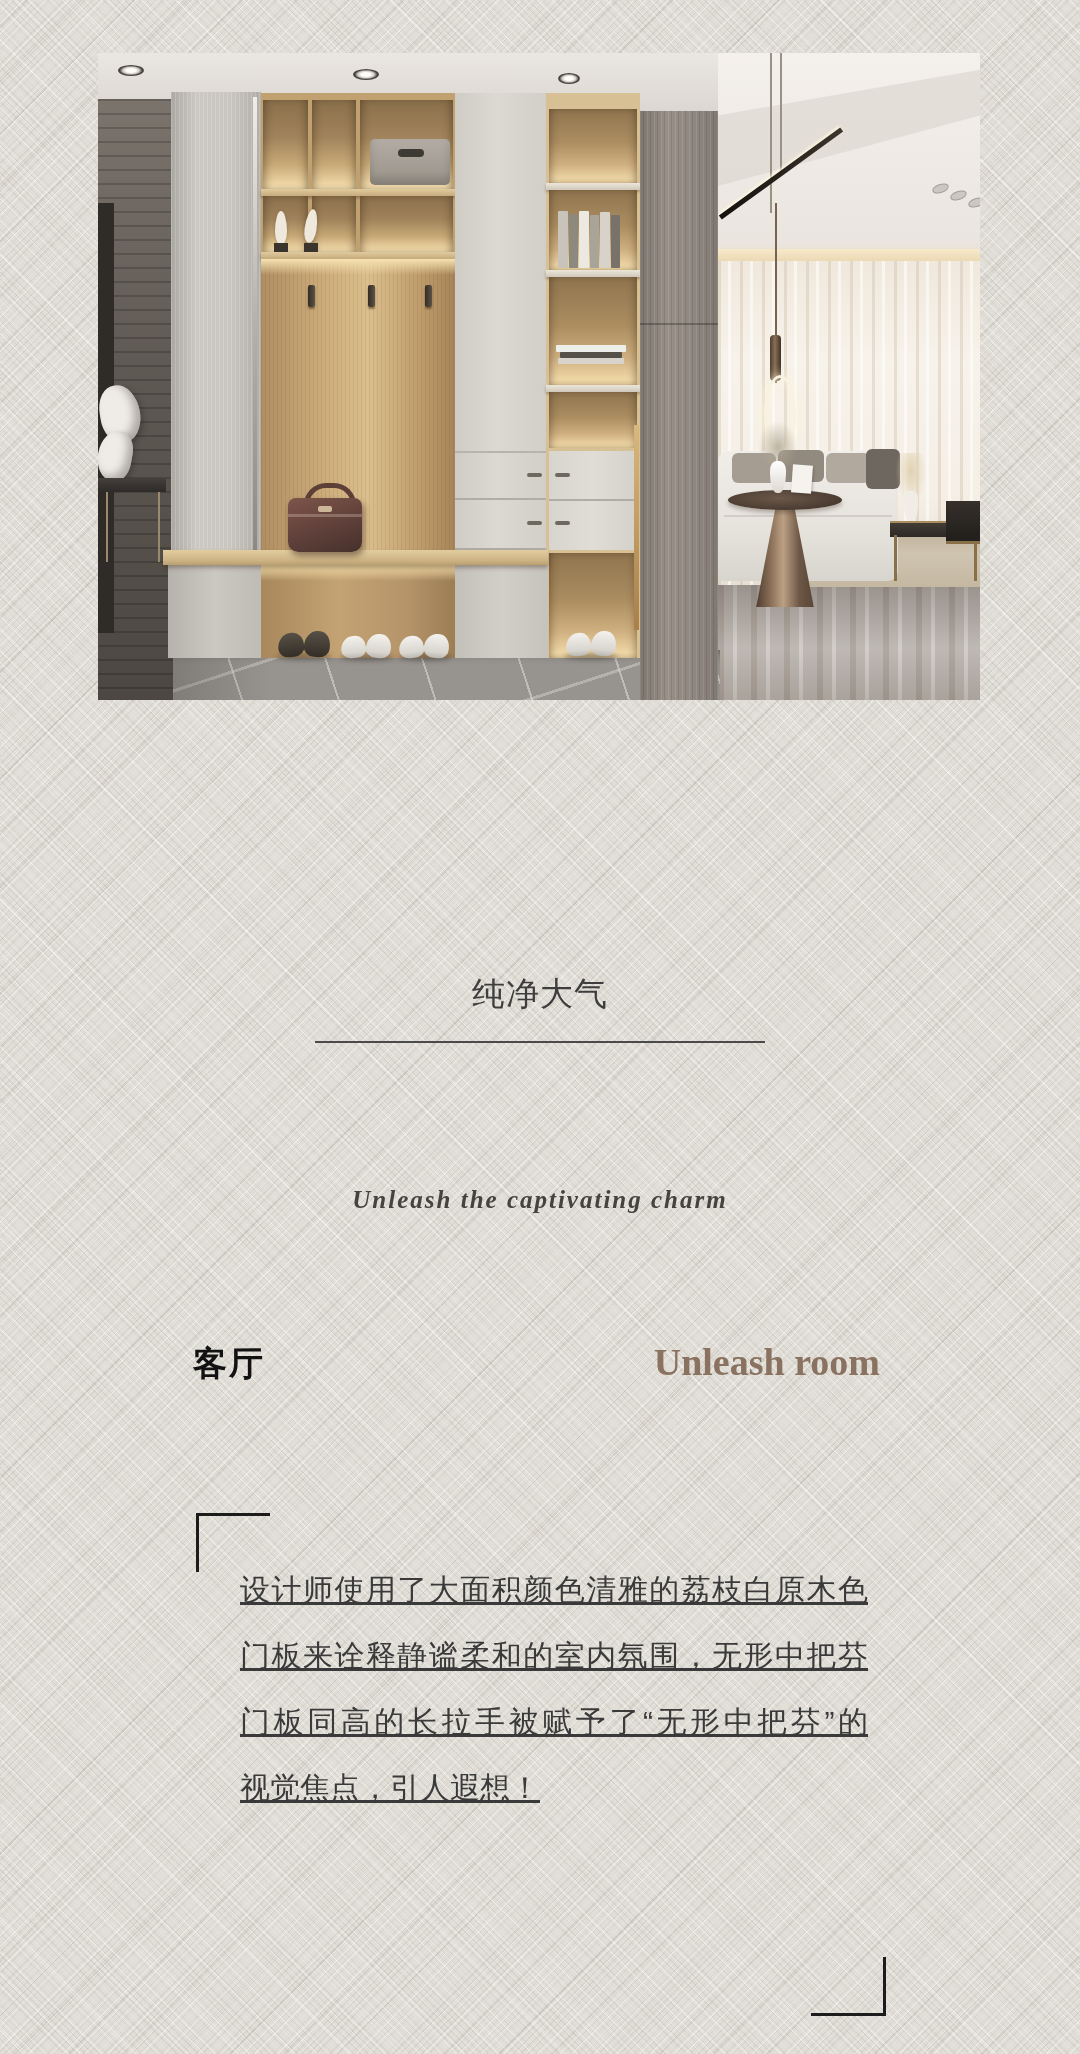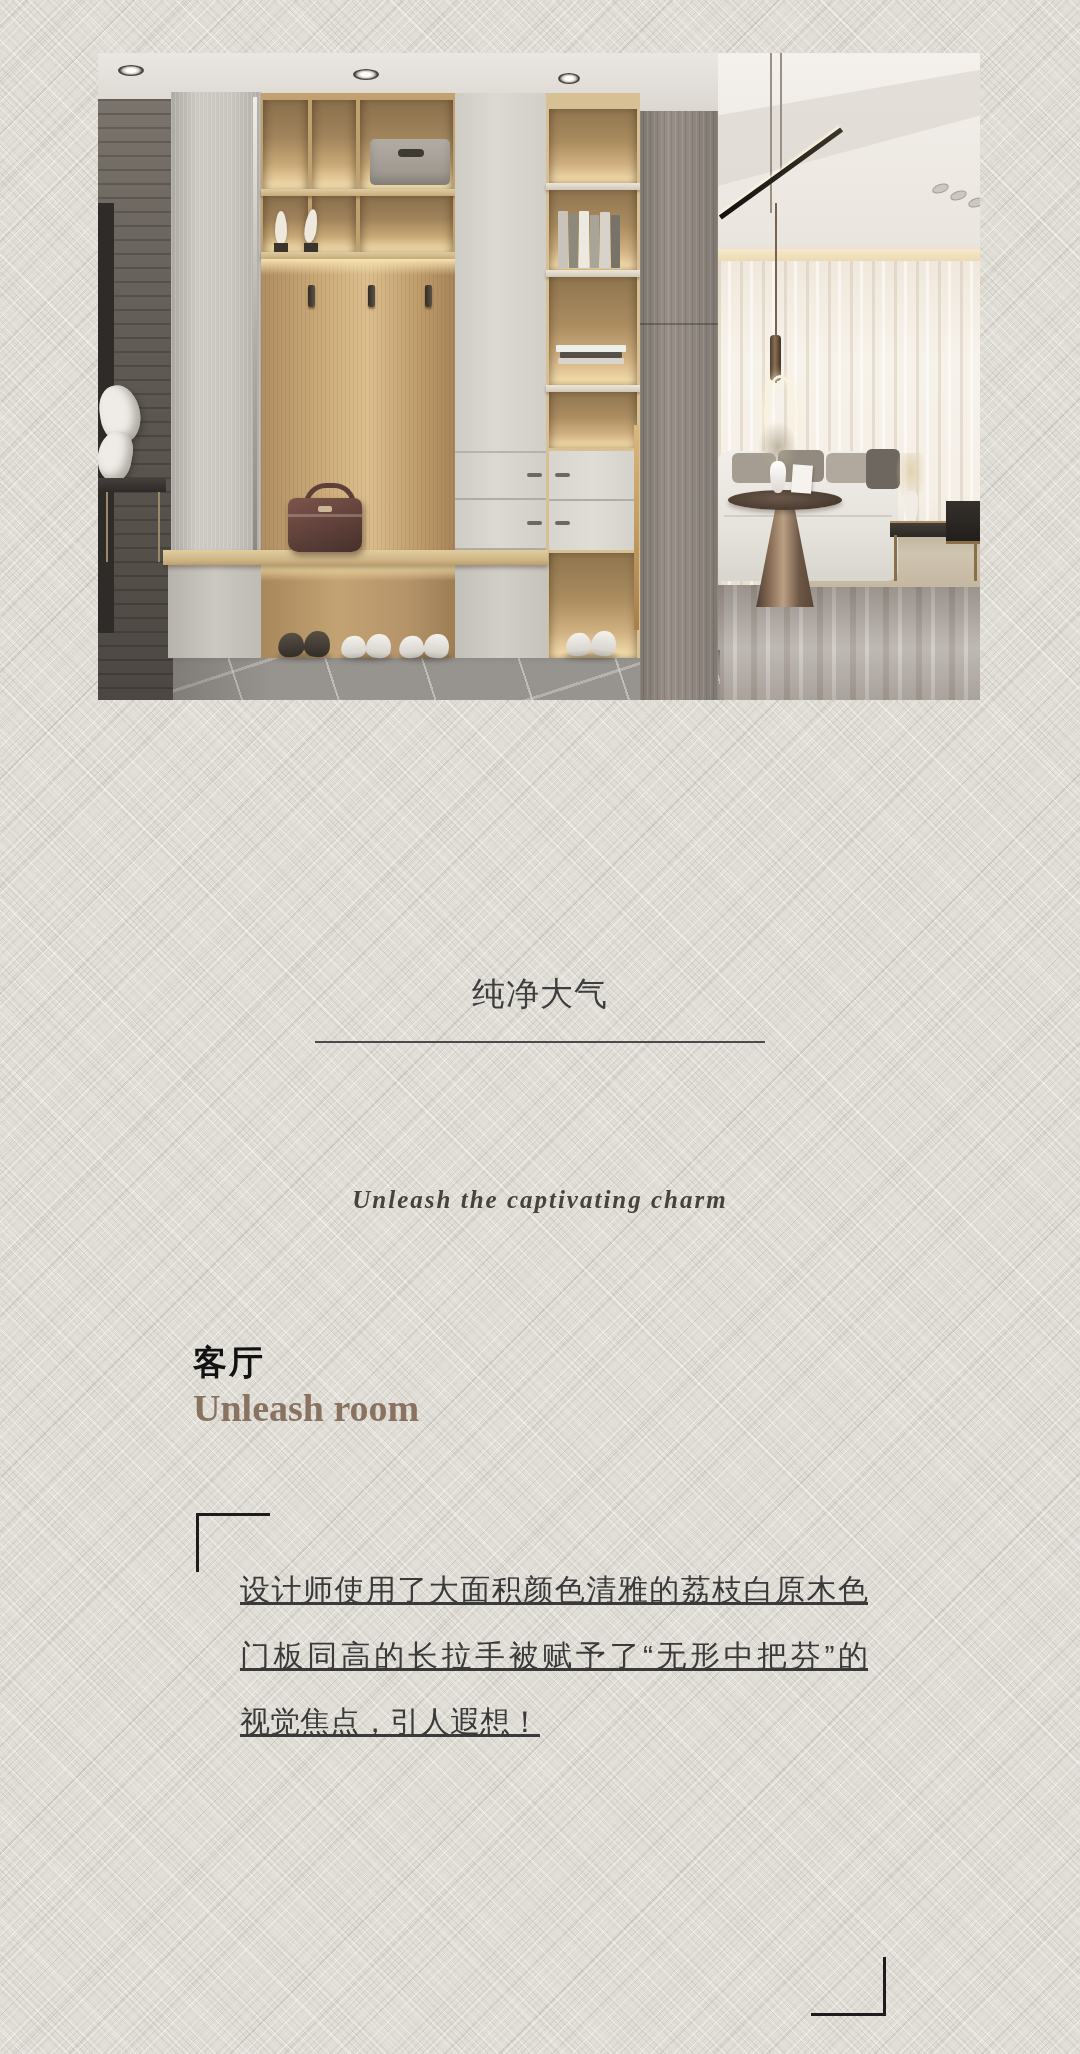--- a/index.html
+++ b/index.html
@@ -132,21 +132,21 @@
   .ph-floor .veinA{position:absolute;inset:0;background:repeating-linear-gradient(72deg, transparent 0 44px, rgba(255,255,255,.38) 44px 46px, transparent 46px 92px);}
   .ph-floor .veinB{position:absolute;inset:0;background:repeating-linear-gradient(-18deg, transparent 0 58px, rgba(226,223,219,.4) 58px 61px, transparent 61px 118px);}
   .ph-floor .shade{position:absolute;inset:0;background:linear-gradient(90deg, rgba(50,46,42,.4), transparent 28%);box-shadow:inset 0 10px 12px -8px rgba(0,0,0,.4);}
 
   
   .title{left:0;top:972px;width:100%;text-align:center;font-size:33px;font-weight:300;color:#3e3e3e;letter-spacing:1px;}
   .divider{left:50%;top:1041px;width:450px;height:2px;margin-left:-225px;background:#4a4a4a;}
   .subtitle{left:0;top:1068px;width:100%;text-align:center;font-size:34px;font-weight:300;color:#3e3e3e;}
   .tagline{left:0;top:1138px;width:100%;text-align:center;font-size:25px;font-style:italic;font-weight:600;
     font-family:"Liberation Serif","DejaVu Serif",serif;color:#46423d;letter-spacing:2px;margin-top:48px;}
-  .room-row{left:193px;top:1340px;width:687px;height:48px;display:flex;justify-content:space-between;align-items:baseline;flex-direction:column;}
+  .room-row{left:193px;top:1340px;width:687px;height:48px;display:flex;justify-content:space-between;align-items:baseline;}
   .room-cn{font-size:34px;font-weight:bold;color:#121212;letter-spacing:2px;}
   .room-en{font-family:"Liberation Serif","DejaVu Serif",serif;font-size:38px;font-weight:600;color:#8a7261;}
   .bracket-tl{left:196px;top:1513px;width:71px;height:56px;border-top:3px solid #1c1c1c;border-left:3px solid #1c1c1c;}
   .bracket-br{left:811px;top:1957px;width:72px;height:56px;border-bottom:3px solid #1c1c1c;border-right:3px solid #1c1c1c;}
   .article{left:240px;top:1557px;width:628px;color:#3a3a3a;font-size:30px;font-weight:300;text-decoration:underline;}
   .article .line{line-height:66px;text-align:justify;text-align-last:justify;white-space:nowrap;}
   .article .line.last{text-align-last:left;}
 </style>
 </head>
 <body>
@@ -315,18 +315,19 @@
   <div class="abs tagline">Unleash the captivating charm</div>
 
   <div class="abs room-row">
     <span class="room-cn">客厅</span>
     <span class="room-en">Unleash room</span>
   </div>
 
   <div class="abs bracket-tl"></div>
   <div class="abs article">
     <div class="line">设计师使用了大面积颜色清雅的荔枝白原木色</div>
+    <div class="line">门板来诠释静谧柔和的室内氛围，无形中把芬</div>
     <div class="line">门板同高的长拉手被赋予了“无形中把芬”的</div>
     <div class="line last">视觉焦点，引人遐想！</div>
   </div>
   <div class="abs bracket-br"></div>
 
 </div>
 
 </body></html>

